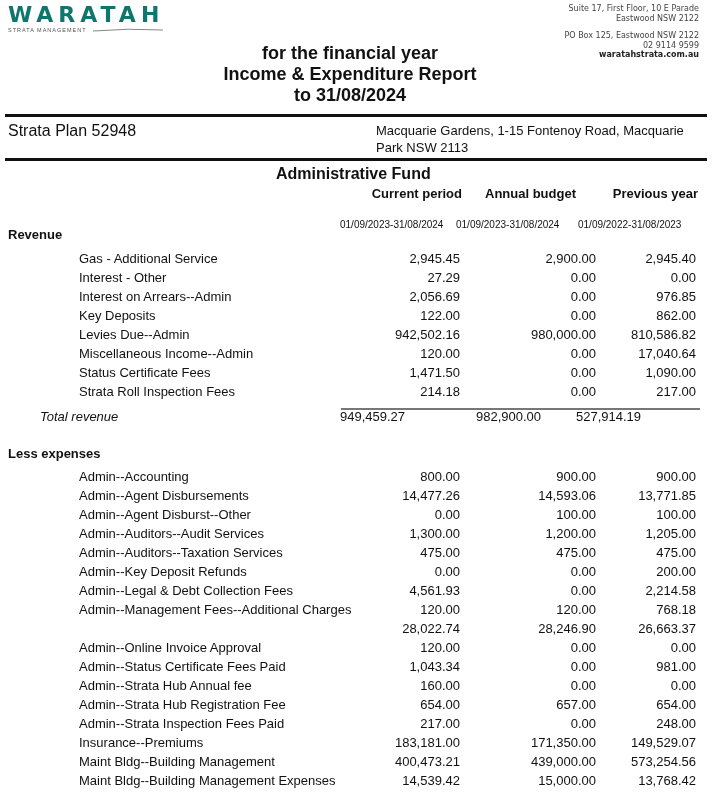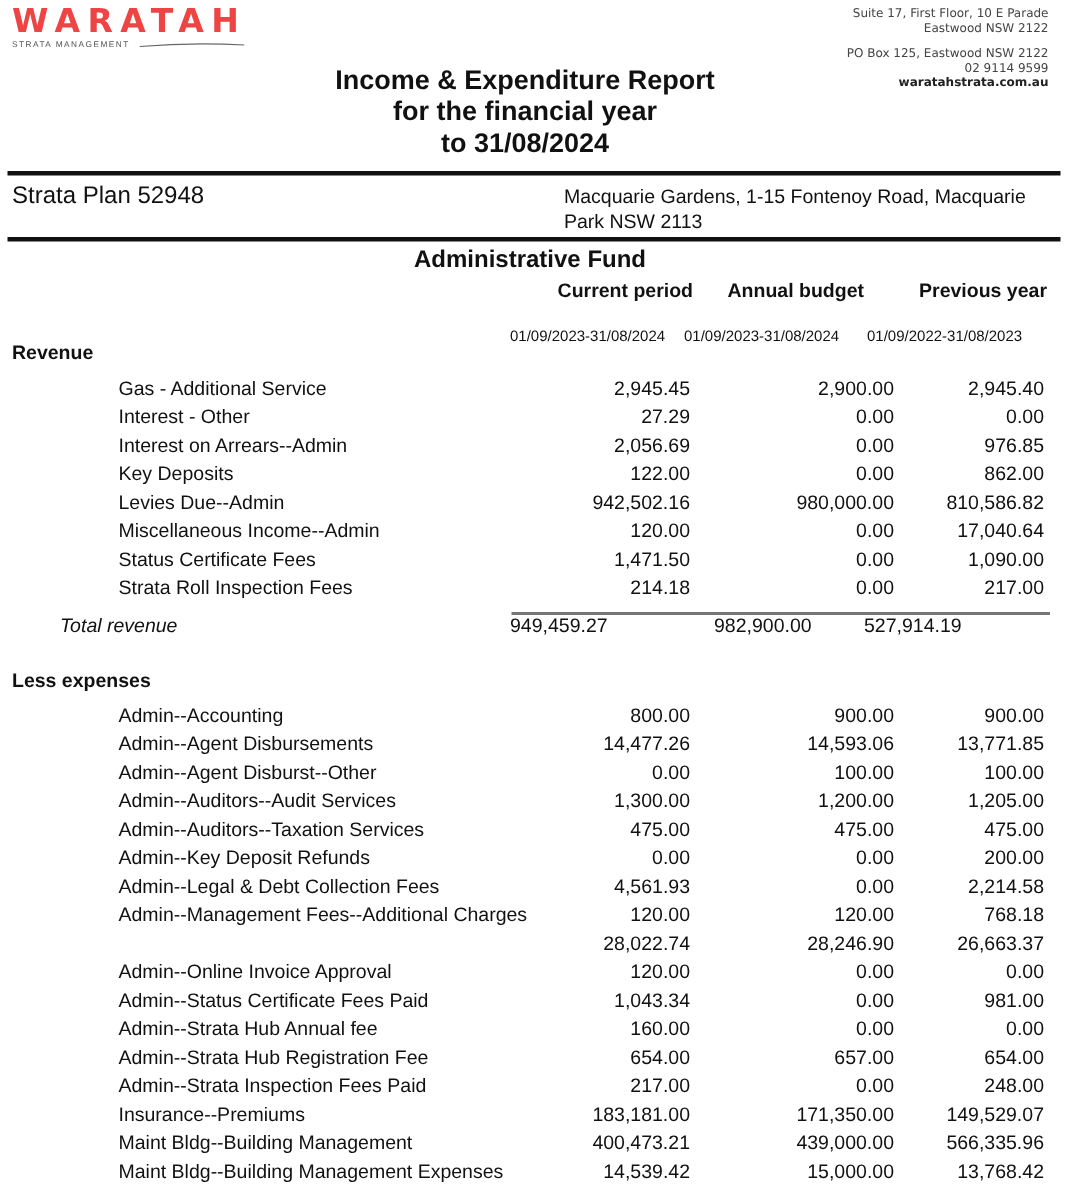--- a/index.html
+++ b/index.html
@@ -1,18 +1,18 @@
 <!DOCTYPE html>
 <html><head>
 <meta charset="utf-8">
 <style>
   html, body { margin:0; padding:0; background:#ffffff; }
   body { width:712px; height:792px; overflow:hidden; position:relative; font-family:"Liberation Sans", sans-serif; color:#111; }
   .logo { position:absolute; left:8px; top:4px; }
-  .logo-word { font-family:"DejaVu Sans", sans-serif; font-weight:bold; font-size:22px; letter-spacing:5px; color:#ef4444; line-height:22px; }
+  .logo-word { font-family:"DejaVu Sans", sans-serif; font-weight:bold; font-size:22px; letter-spacing:5px; color:#0f766e; line-height:22px; }
   .logo-sub { display:flex; align-items:center; margin-top:1px; }
   .logo-sub span { font-size:5.5px; letter-spacing:1px; color:#555; }
   .logo-swoosh { width:70px; height:6px; margin-left:6px; }
   .contact { position:absolute; right:13px; top:4px; text-align:right; font-family:"DejaVu Sans", sans-serif; font-size:8px; color:#444; line-height:9.5px; }
   .contact .gap { height:8px; }
   .contact .web { font-weight:bold; color:#222; }
   .title { position:absolute; left:190px; width:320px; top:43px; text-align:center; font-weight:bold; font-size:18px; line-height:21px; color:#111; }
   .rule { position:absolute; left:5px; right:5px; height:3px; background:#111; }
   .plan { position:absolute; left:8px; top:122px; font-size:16px; }
   .address { position:absolute; left:376px; top:122px; width:325px; font-size:13px; line-height:17px; }
@@ -47,22 +47,22 @@
 <div class="contact">
   <div>Suite 17, First Floor, 10 E Parade</div>
   <div>Eastwood NSW 2122</div>
   <div class="gap"></div>
   <div>PO Box 125, Eastwood NSW 2122</div>
   <div>02 9114 9599</div>
   <div class="web">waratahstrata.com.au</div>
 </div>
 
 <div class="title">
+  <div>for the financial year</div>
   <div>Income &amp; Expenditure Report</div>
-  <div>for the financial year</div>
   <div>to 31/08/2024</div>
 </div>
 
 <div class="rule" style="top:114px;"></div>
 <div class="plan">Strata Plan 52948</div>
 <div class="address">
   <div>Macquarie Gardens, 1-15 Fontenoy Road, Macquarie</div>
   <div>Park  NSW  2113</div>
 </div>
 <div class="rule" style="top:158px;"></div>
@@ -223,21 +223,21 @@
     <div class="row" style="top: 735px;">
       <span class="label">Insurance--Premiums</span>
       <span class="v c1">183,181.00</span>
       <span class="v c2">171,350.00</span>
       <span class="v c3">149,529.07</span>
     </div>
     <div class="row" style="top: 754px;">
       <span class="label">Maint Bldg--Building Management</span>
       <span class="v c1">400,473.21</span>
       <span class="v c2">439,000.00</span>
-      <span class="v c3">566,335.96</span>
+      <span class="v c3">573,254.56</span>
     </div>
     <div class="row" style="top: 773px;">
       <span class="label">Maint Bldg--Building Management Expenses</span>
       <span class="v c1">14,539.42</span>
       <span class="v c2">15,000.00</span>
       <span class="v c3">13,768.42</span>
     </div>
   </div>
 
 </body></html>

